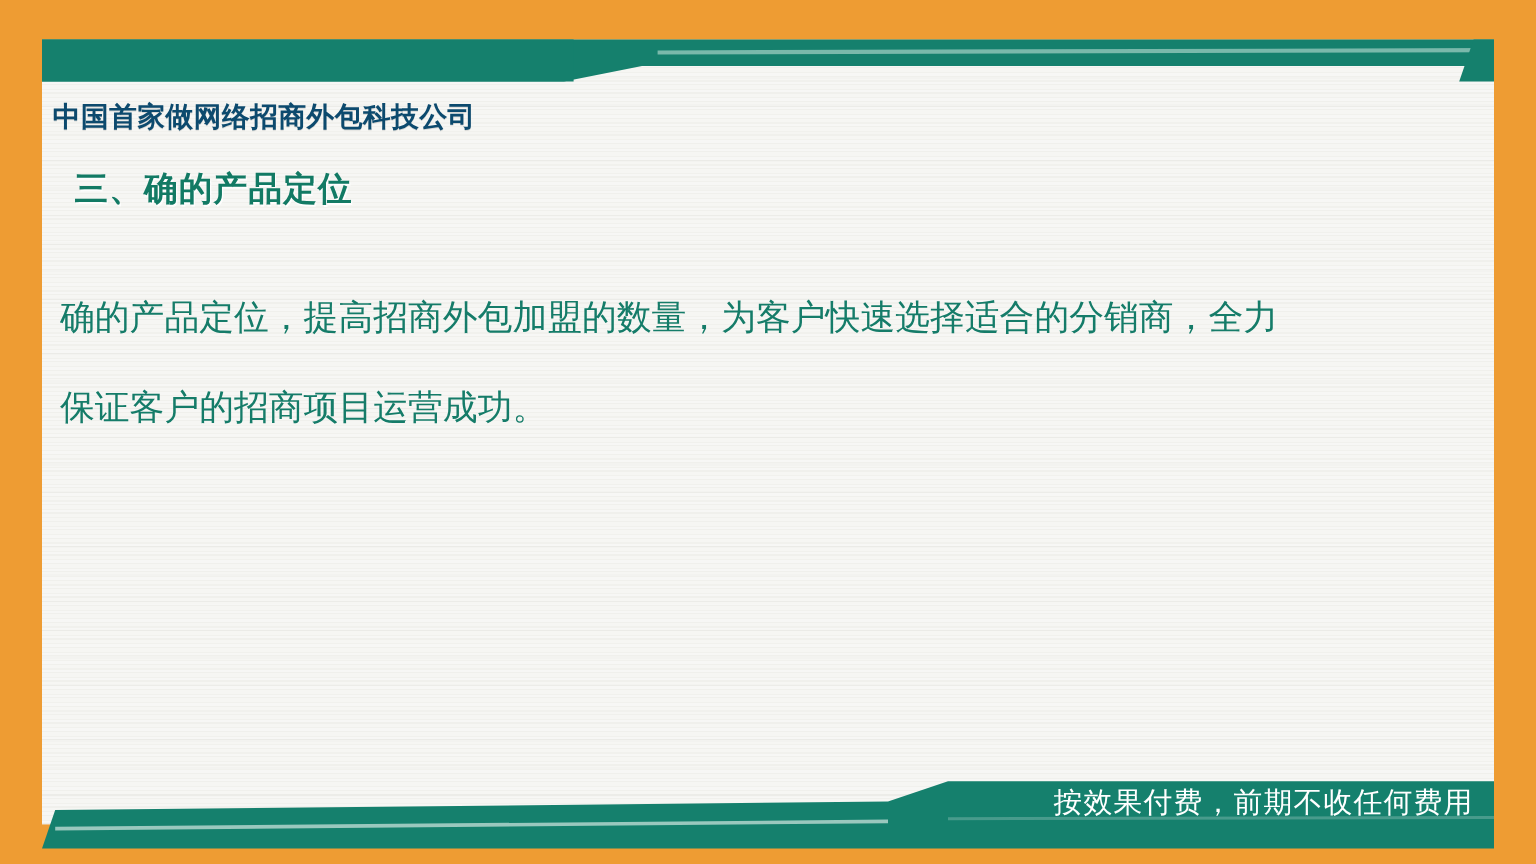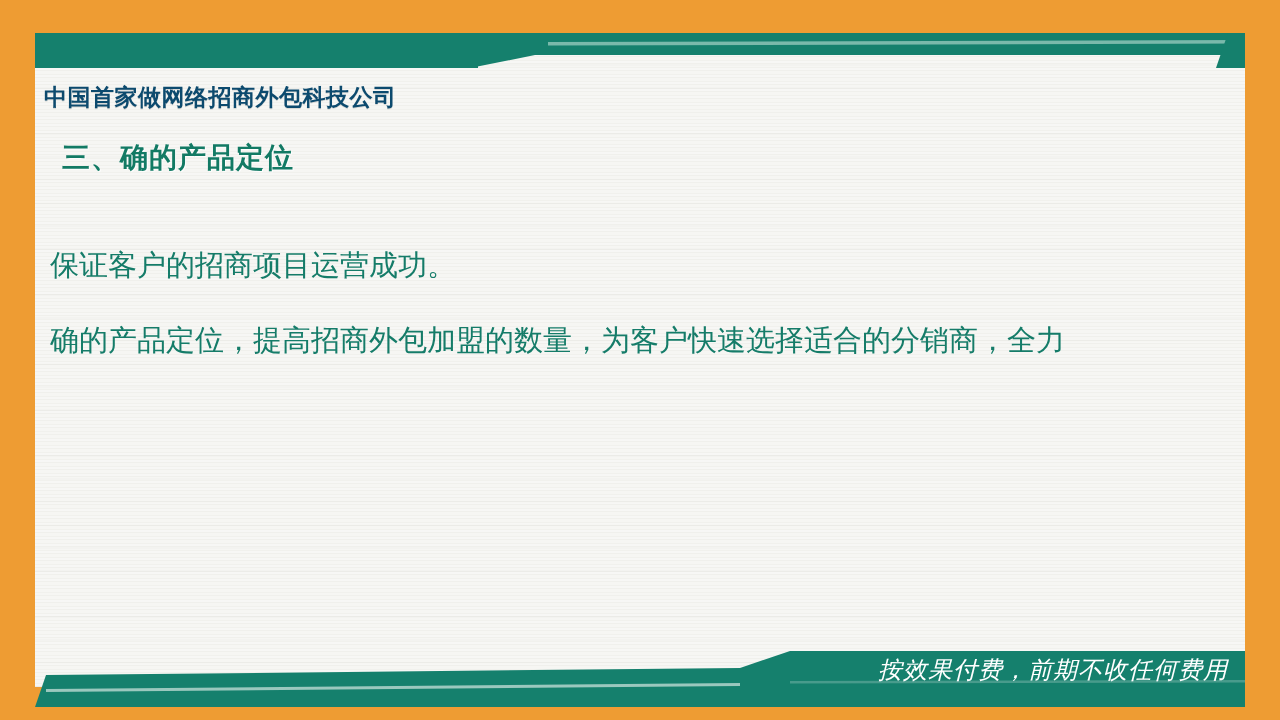--- a/index.html
+++ b/index.html
@@ -129,21 +129,20 @@
     position: absolute;
     right: 52px;
     bottom: 35px;
     height: 30px;
     line-height: 30px;
     color: #FFFFFF;
     font-family: "Liberation Sans", "DejaVu Sans", sans-serif;
     font-size: 24px;
     letter-spacing: 1px;
     white-space: nowrap;
-    font-style: italic;
   }
 </style>
 </head>
 <body>
 
 <div id="slide">
 
   <div id="canvas">
     <div id="canvas-texture"></div>
   </div>
@@ -156,22 +155,22 @@
 
     <polygon points="548,42 1245,40 1245,43.5 548,45.5" fill="#7FBCAF" opacity="0.95"></polygon>
 
     <polygon points="1228,33 1245,33 1245,68 1216,68" fill="#15806D"></polygon>
   </svg>
   <div id="header-title">中国首家做网络招商外包科技公司</div>
 
   <div id="section-heading">三、确的产品定位</div>
 
   <div id="body-paragraph">
+    <span class="pline">确的产品定位，提高招商外包加盟的数量，为客户快速选择适合的分销商，全力</span>
     <span class="pline">保证客户的招商项目运营成功。</span>
-    <span class="pline">确的产品定位，提高招商外包加盟的数量，为客户快速选择适合的分销商，全力</span>
   </div>
 
   <svg id="footer-band" viewBox="0 0 1280 100" width="1280" height="100" preserveAspectRatio="none">
 
     <polygon points="790,31 1245,31 1245,87 790,87" fill="#15806D"></polygon>
 
     <polygon points="740,48 790,31 790,87 740,87" fill="#15806D"></polygon>
 
     <polygon points="46,55 740,48 740,87 35,87" fill="#15806D"></polygon>
 

